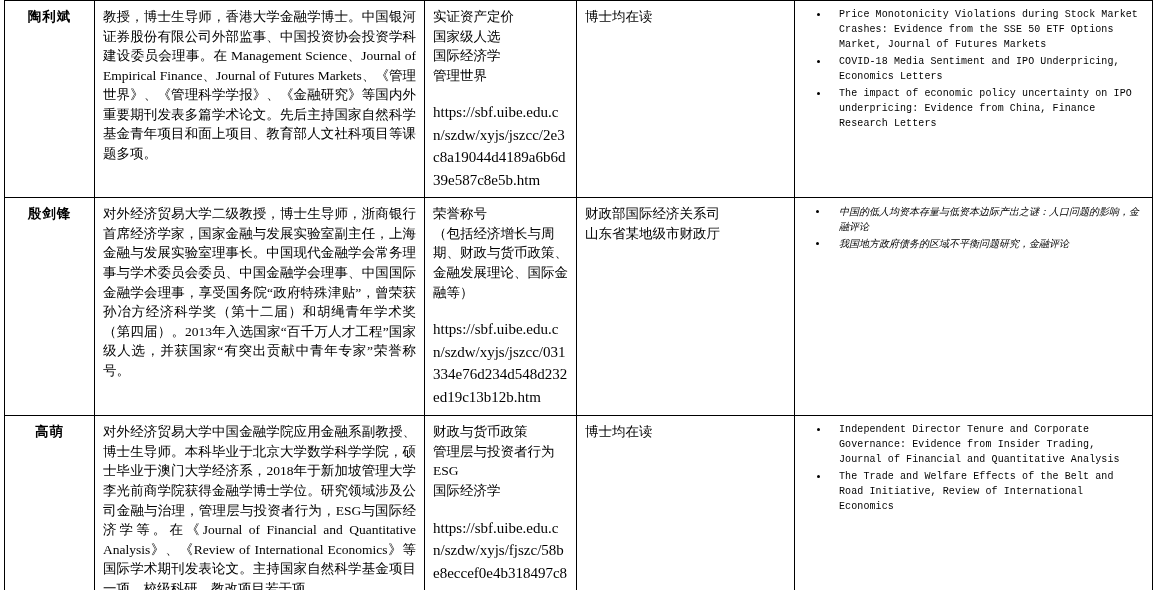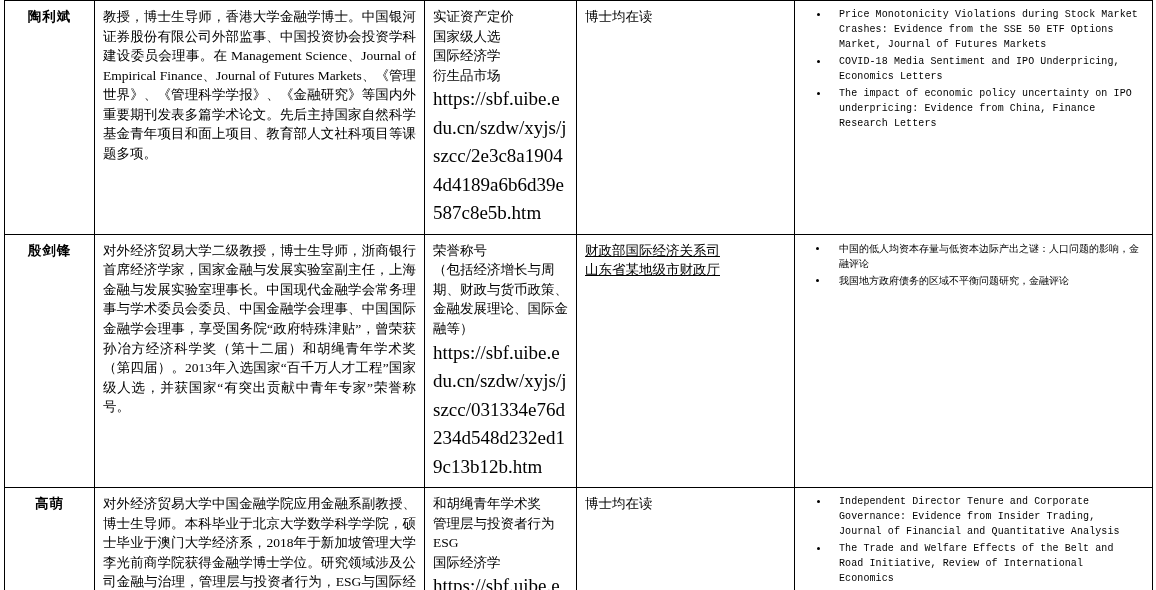--- a/index.html
+++ b/index.html
@@ -64,23 +64,23 @@
   }
   td.students-cell {
     font-family: "Liberation Serif", serif;
     font-size: 13.5px;
     line-height: 1.5;
   }
   td.pub-cell {
     padding: 6px 10px 6px 6px;
   }
   .url-block {
-    margin-top: 0;
+    margin-top: 16px;
     font-family: "Liberation Serif", serif;
-    font-size: 19px;
+    font-size: 15px;
     line-height: 1.5;
     word-break: break-all;
   }
   ul.pub-list {
     margin: 0;
     padding-left: 26px;
     list-style-type: disc;
   }
   ul.pub-list li {
     margin-bottom: 2px;
@@ -91,20 +91,21 @@
   li.en-item {
     font-family: "Liberation Mono", monospace;
     font-size: 12.5px;
     letter-spacing: 0.1px;
     line-height: 1.55;
   }
   li.zh-item {
     font-family: "Liberation Serif", serif;
     font-size: 13.5px;
     line-height: 1.5;
+    font-style: italic;
   }
   .row-tall-1 td { height: 170px; }
   .row-tall-2 td { height: 205px; }
   .row-tall-3 td { height: 200px; }
 </style>
 </head>
 <body>
 
 <div class="page">
   <table class="faculty-table">
@@ -117,56 +118,56 @@
     </colgroup>
     <tbody>
 
       <tr class="row-tall-1">
         <td class="name-cell">陶利斌</td>
         <td class="intro-cell">教授，博士生导师，香港大学金融学博士。中国银河证券股份有限公司外部监事、中国投资协会投资学科建设委员会理事。在 Management Science、Journal of Empirical Finance、Journal of Futures Markets、《管理世界》、《管理科学学报》、《金融研究》等国内外重要期刊发表多篇学术论文。先后主持国家自然科学基金青年项目和面上项目、教育部人文社科项目等课题多项。</td>
         <td class="field-cell">
           <div>实证资产定价</div>
           <div>国家级人选</div>
           <div>国际经济学</div>
-          <div>衍生品市场</div>
+          <div>管理世界</div>
           <div class="url-block">https://sbf.uibe.edu.cn/szdw/xyjs/jszcc/2e3c8a19044d4189a6b6d39e587c8e5b.htm</div>
         </td>
         <td class="students-cell">博士均在读</td>
         <td class="pub-cell">
           <ul class="pub-list">
             <li class="en-item">Price Monotonicity Violations during Stock Market Crashes: Evidence from the SSE 50 ETF Options Market, Journal of Futures Markets</li>
             <li class="en-item">COVID-18 Media Sentiment and IPO Underpricing, Economics Letters</li>
             <li class="en-item">The impact of economic policy uncertainty on IPO underpricing: Evidence from China, Finance Research Letters</li>
           </ul>
         </td>
       </tr>
 
       <tr class="row-tall-2">
         <td class="name-cell">殷剑锋</td>
         <td class="intro-cell">对外经济贸易大学二级教授，博士生导师，浙商银行首席经济学家，国家金融与发展实验室副主任，上海金融与发展实验室理事长。中国现代金融学会常务理事与学术委员会委员、中国金融学会理事、中国国际金融学会理事，享受国务院“政府特殊津贴”，曾荣获孙冶方经济科学奖（第十二届）和胡绳青年学术奖（第四届）。2013年入选国家“百千万人才工程”国家级人选，并获国家“有突出贡献中青年专家”荣誉称号。</td>
         <td class="field-cell">
           <div>荣誉称号</div>
           <div>（包括经济增长与周期、财政与货币政策、金融发展理论、国际金融等）</div>
           <div class="url-block">https://sbf.uibe.edu.cn/szdw/xyjs/jszcc/031334e76d234d548d232ed19c13b12b.htm</div>
         </td>
-        <td class="students-cell" style="white-space: pre-line; text-decoration: underline;">财政部国际经济关系司
+        <td class="students-cell" style="white-space: pre-line;">财政部国际经济关系司
 山东省某地级市财政厅</td>
         <td class="pub-cell">
           <ul class="pub-list">
             <li class="zh-item">中国的低人均资本存量与低资本边际产出之谜：人口问题的影响，金融评论</li>
             <li class="zh-item">我国地方政府债务的区域不平衡问题研究，金融评论</li>
           </ul>
         </td>
       </tr>
 
       <tr class="row-tall-3">
         <td class="name-cell">高萌</td>
         <td class="intro-cell">对外经济贸易大学中国金融学院应用金融系副教授、博士生导师。本科毕业于北京大学数学科学学院，硕士毕业于澳门大学经济系，2018年于新加坡管理大学李光前商学院获得金融学博士学位。研究领域涉及公司金融与治理，管理层与投资者行为，ESG与国际经济学等。在《Journal of Financial and Quantitative Analysis》、《Review of International Economics》等国际学术期刊发表论文。主持国家自然科学基金项目一项，校级科研、教改项目若干项。</td>
         <td class="field-cell">
-          <div>和胡绳青年学术奖</div>
+          <div>财政与货币政策</div>
           <div>管理层与投资者行为</div>
           <div>ESG</div>
           <div>国际经济学</div>
           <div class="url-block">https://sbf.uibe.edu.cn/szdw/xyjs/fjszc/58be8eccef0e4b318497c8ac70a783c8.htm</div>
         </td>
         <td class="students-cell">博士均在读</td>
         <td class="pub-cell">
           <ul class="pub-list">
             <li class="en-item">Independent Director Tenure and Corporate Governance: Evidence from Insider Trading, Journal of Financial and Quantitative Analysis</li>
             <li class="en-item">The Trade and Welfare Effects of the Belt and Road Initiative, Review of International Economics</li>

